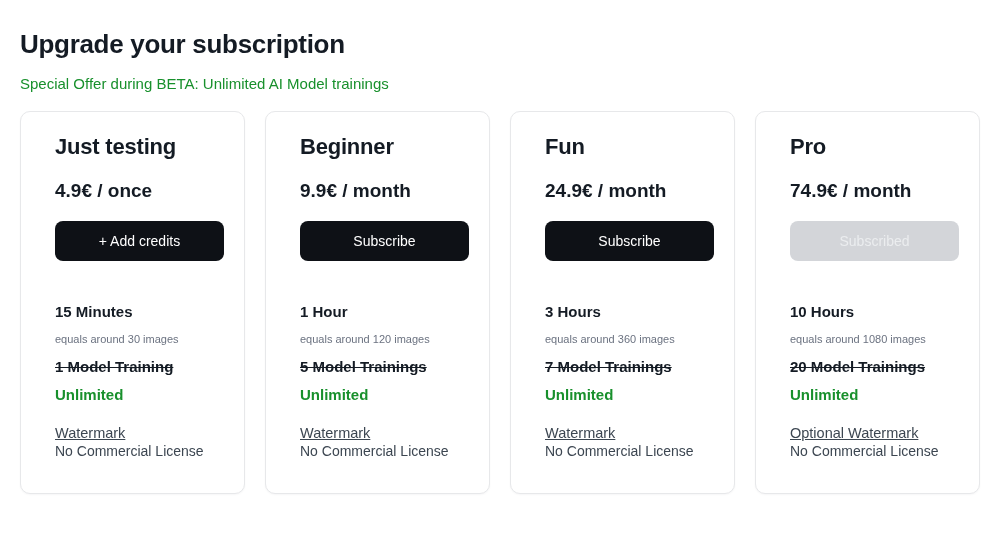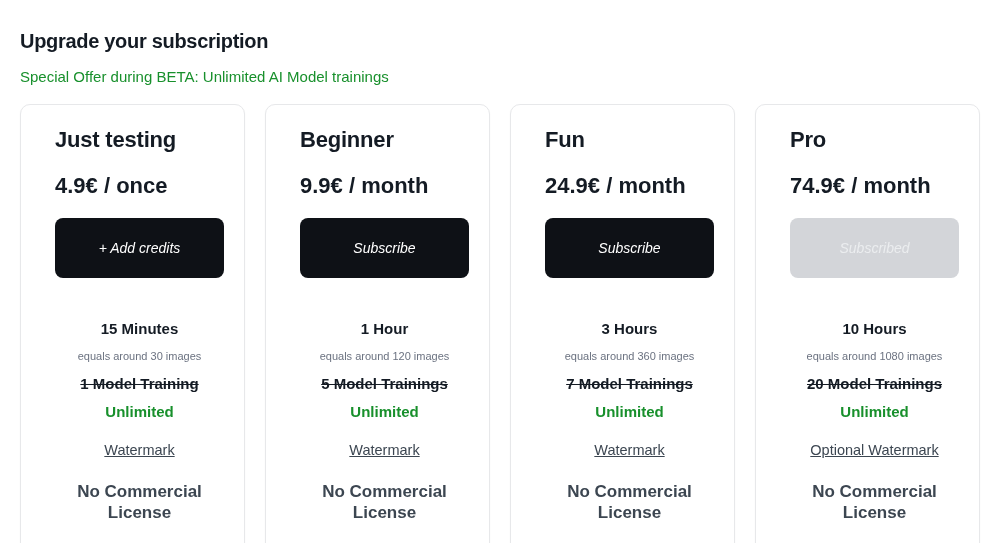--- a/index.html
+++ b/index.html
@@ -18,21 +18,21 @@
     padding: 0;
     background: #ffffff;
     font-family: "Liberation Sans", sans-serif;
     color: var(--text-primary);
   }
   .wrap {
     width: 1000px;
     padding: 30px 20px 10px 20px;
   }
   .page-title {
-    font-size: 20px;
+    font-size: 26px;
     line-height: 1.15;
     font-weight: 700;
     margin: 0 0 15px 0;
     letter-spacing: -0.3px;
   }
   .offer {
     font-size: 15px;
     font-weight: 400;
     color: var(--accent-green);
     margin: 0 0 19px 0;
@@ -50,48 +50,47 @@
     box-shadow: 0 1px 2px rgba(16,24,40,0.04);
   }
   .plan-name {
     font-size: 22px;
     line-height: 1.2;
     font-weight: 700;
     margin: 2px 0 0 0;
     letter-spacing: -0.2px;
   }
   .plan-price {
-    font-size: 22px;
+    font-size: 19px;
     line-height: 1.2;
     font-weight: 700;
     margin: 20px 0 0 0;
   }
   .plan-btn {
     display: block;
     width: 100%;
-    height: 60px;
+    height: 40px;
     margin-top: 18px;
     border: none;
     border-radius: 8px;
     font-family: "Liberation Sans", sans-serif;
     font-size: 14px;
     cursor: pointer;
     padding: 0;
-    font-style: italic;
   }
   .plan-btn.dark {
     background: var(--button-dark);
     color: #ffffff;
   }
   .plan-btn.disabled {
     background: var(--button-disabled-bg);
     color: var(--button-disabled-text);
     cursor: default;
   }
-  .features { margin-top: 42px; text-align: center; }
+  .features { margin-top: 42px; }
   .f-hours {
     font-size: 15px;
     line-height: 1.2;
     font-weight: 700;
     margin: 0;
   }
   .f-note {
     font-size: 11px;
     line-height: 1.2;
     color: var(--text-muted);
@@ -112,25 +111,23 @@
     margin-top: 10px;
   }
   .f-watermark {
     font-size: 14.5px;
     line-height: 1.2;
     color: var(--text-secondary);
     margin-top: 21px;
     text-decoration: underline;
   }
   .f-license {
-    font-size: 17px;
+    font-size: 14px;
     line-height: 1.2;
     color: var(--text-secondary);
-    margin-top: 23px;
-    font-weight: bold;
   }
 </style>
 </head>
 <body>
 
 <div class="wrap">
   <h1 class="page-title">Upgrade your subscription</h1>
   <p class="offer">Special Offer during BETA: Unlimited AI Model trainings</p>
 
   <div class="plans">

